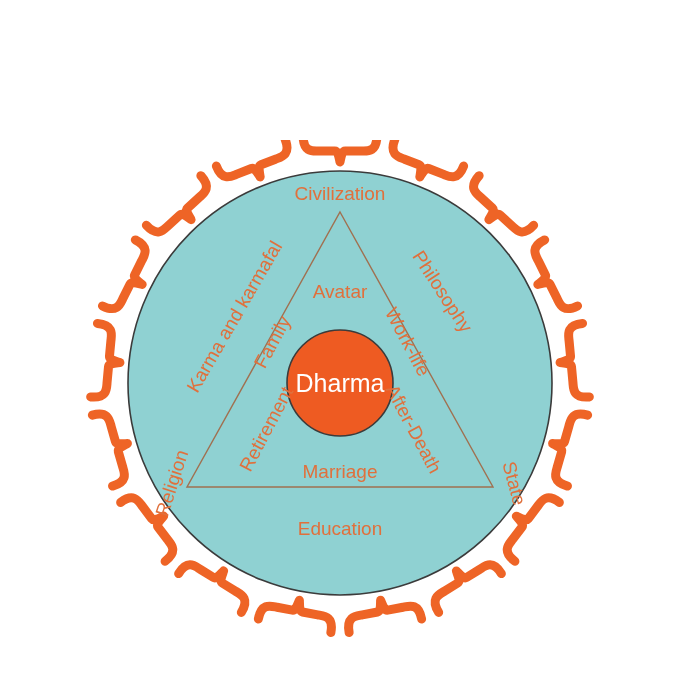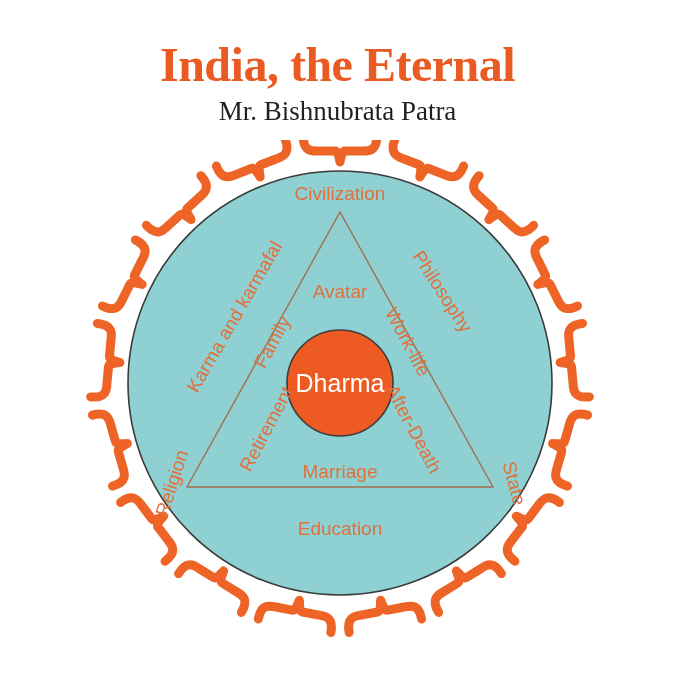--- a/index.html
+++ b/index.html
@@ -65,24 +65,20 @@
     font-family: "Liberation Sans", sans-serif;
     fill: #ffffff;
     font-size: 25px;
   }
 </style>
 </head>
 <body>
 
 <div id="page">
 
-  <div class="header">
-    <h1 class="title">India, the Eternal</h1>
-    <div class="subtitle">Mr. Bishnubrata Patra</div>
-  </div>
 
   <div class="figure-wrap">
     <svg class="diagram" width="675" height="520" viewBox="0 0 675 520">
 
       <g id="arch-ring">
           <path d="M -36.87120977907268 15 C -36.87120977907268 -2, -26.547271040932326 0, -20.6478774762807 0 L -5.161969369070175 0 C -1.8435604889536341 0, -1.1061362933721803 -6.050000000000001, 0 -11 C 1.1061362933721803 -6.050000000000001, 1.8435604889536341 0, 5.161969369070175 0 L 20.6478774762807 0 C 26.547271040932326 0, 36.87120977907268 -2, 36.87120977907268 15" fill="none" stroke="#ee6426" stroke-width="9" stroke-linecap="round" stroke-linejoin="round" transform="translate(340.00,11.00) rotate(0.00) scale(1,-1)"></path>
           <path d="M -36.87120977907268 15 C -36.87120977907268 -2, -26.547271040932326 0, -20.6478774762807 0 L -5.161969369070175 0 C -1.8435604889536341 0, -1.1061362933721803 -6.050000000000001, 0 -11 C 1.1061362933721803 -6.050000000000001, 1.8435604889536341 0, 5.161969369070175 0 L 20.6478774762807 0 C 26.547271040932326 0, 36.87120977907268 -2, 36.87120977907268 15" fill="none" stroke="#ee6426" stroke-width="9" stroke-linecap="round" stroke-linejoin="round" transform="translate(423.81,26.67) rotate(21.18) scale(1,-1)"></path>
           <path d="M -36.87120977907268 15 C -36.87120977907268 -2, -26.547271040932326 0, -20.6478774762807 0 L -5.161969369070175 0 C -1.8435604889536341 0, -1.1061362933721803 -6.050000000000001, 0 -11 C 1.1061362933721803 -6.050000000000001, 1.8435604889536341 0, 5.161969369070175 0 L 20.6478774762807 0 C 26.547271040932326 0, 36.87120977907268 -2, 36.87120977907268 15" fill="none" stroke="#ee6426" stroke-width="9" stroke-linecap="round" stroke-linejoin="round" transform="translate(496.30,71.55) rotate(42.35) scale(1,-1)"></path>
           <path d="M -36.87120977907268 15 C -36.87120977907268 -2, -26.547271040932326 0, -20.6478774762807 0 L -5.161969369070175 0 C -1.8435604889536341 0, -1.1061362933721803 -6.050000000000001, 0 -11 C 1.1061362933721803 -6.050000000000001, 1.8435604889536341 0, 5.161969369070175 0 L 20.6478774762807 0 C 26.547271040932326 0, 36.87120977907268 -2, 36.87120977907268 15" fill="none" stroke="#ee6426" stroke-width="9" stroke-linecap="round" stroke-linejoin="round" transform="translate(547.68,139.59) rotate(63.53) scale(1,-1)"></path>
           <path d="M -36.87120977907268 15 C -36.87120977907268 -2, -26.547271040932326 0, -20.6478774762807 0 L -5.161969369070175 0 C -1.8435604889536341 0, -1.1061362933721803 -6.050000000000001, 0 -11 C 1.1061362933721803 -6.050000000000001, 1.8435604889536341 0, 5.161969369070175 0 L 20.6478774762807 0 C 26.547271040932326 0, 36.87120977907268 -2, 36.87120977907268 15" fill="none" stroke="#ee6426" stroke-width="9" stroke-linecap="round" stroke-linejoin="round" transform="translate(571.01,221.59) rotate(84.71) scale(1,-1)"></path>

